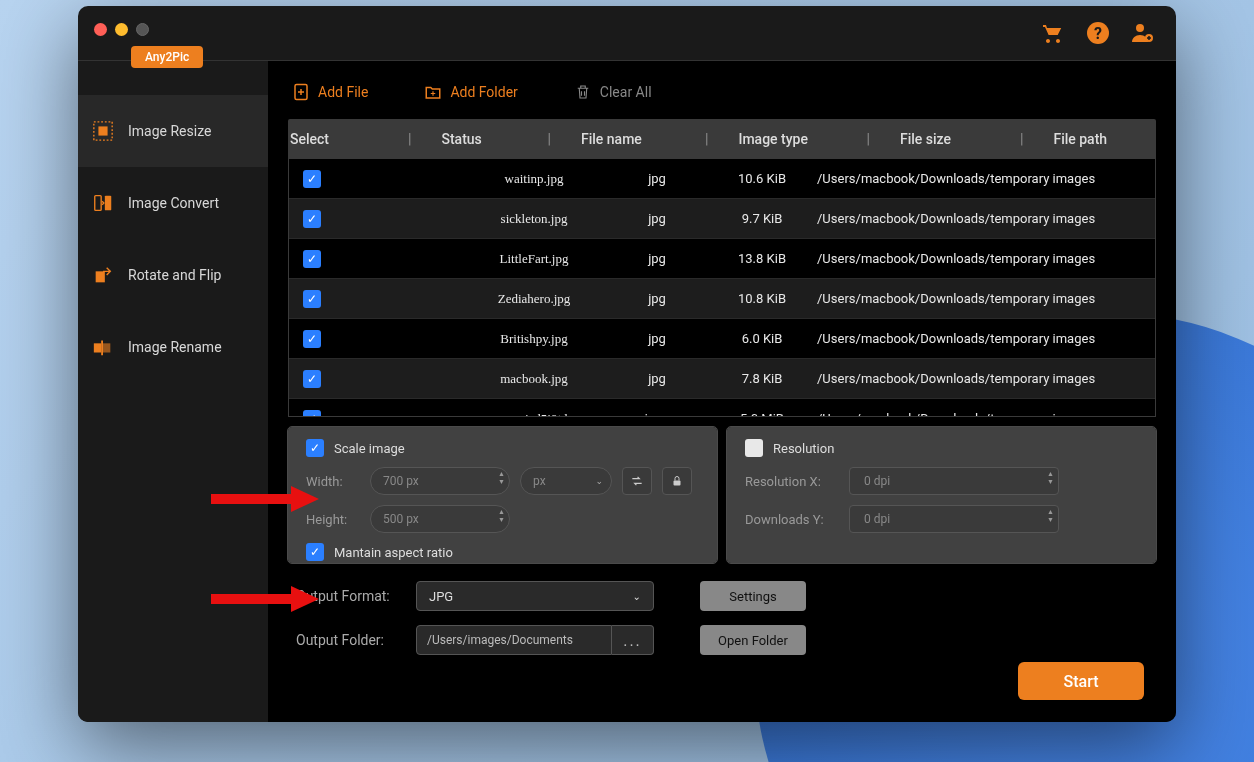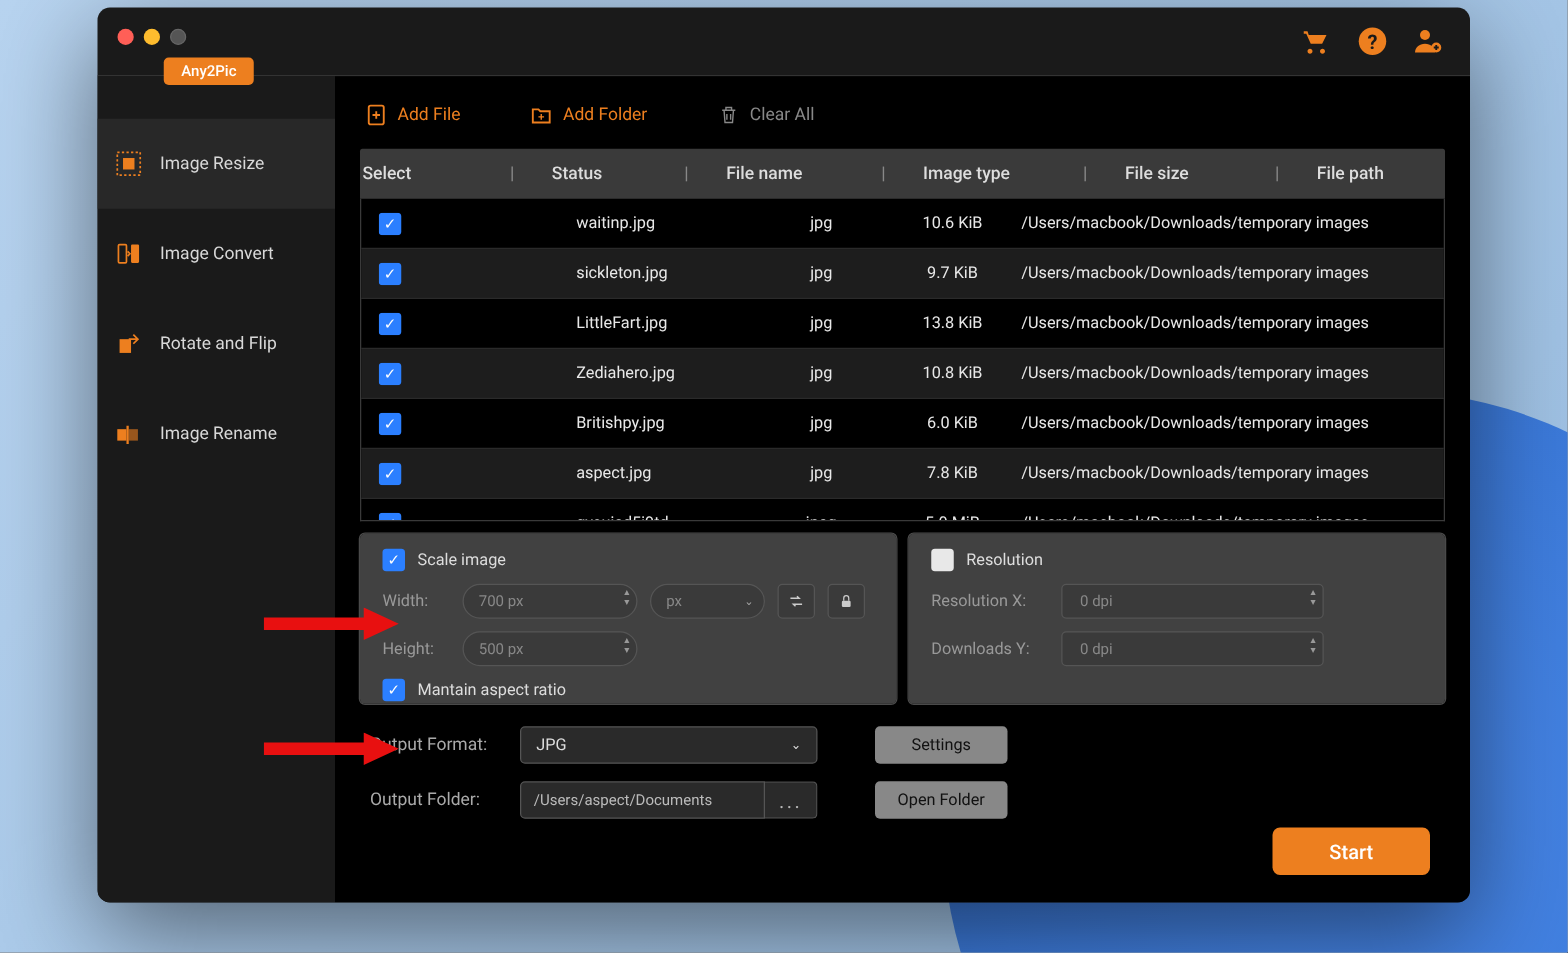--- a/index.html
+++ b/index.html
@@ -28,21 +28,21 @@
 .tb-gray { color:#888; }
 .table-wrap { margin:0 20px; }
 .table-head { background:#3a3a3a; height:40px; display:flex; align-items:center; padding-left:2px; color:#ddd; font-size:14px; font-weight:500; border-radius:2px 2px 0 0;gap:24px; }
 .th { padding-right:10px; }
 .th-sep { color:#888; padding:0 6px; }
 .table-rows { max-height:258px; overflow-y:auto; border:1px solid #3a3a3a; border-top:none; }
 .row { height:40px; display:flex; align-items:center; padding-left:14px; color:#e8e8e8; font-size:13px; border-bottom:1px solid #2a2a2a; }
 .row:nth-child(even){ background:#1d1d1d; }
 .cell { overflow:hidden; text-overflow:ellipsis; white-space:nowrap; }
 .chk { width:18px; height:18px; background:#2b7fff; border-radius:3px; display:flex; align-items:center; justify-content:center; color:#fff; font-size:12px; }
-.c-sel{width:100px;} .c-stat{width:58px;} .c-name{width:146px;} .c-type{width:100px;text-align:center;} .c-size{width:110px;text-align:center;} .c-path{flex:1;}
+.c-sel{width:100px;} .c-stat{width:58px;} .c-name{width:146px;text-align:center;font-family:Liberation Serif, serif;} .c-type{width:100px;text-align:center;} .c-size{width:110px;text-align:center;} .c-path{flex:1;}
 .panels { display:flex; gap:10px; margin:10px 20px 0 20px; }
 .panel { background:#414141; border-radius:4px; padding:12px 18px 14px 18px; flex:1; outline:1px solid #4a4a4a; }
 .panel-left { height:136px; }
 .panel-right { height:136px; }
 .panel-row { display:flex; align-items:center; gap:10px; margin-bottom:10px; color:#b8b8b8; font-size:13px; }
 .chkbox { width:18px; height:18px; border-radius:3px; display:flex; align-items:center; justify-content:center; font-size:12px; }
 .chkbox.on { background:#2b7fff; color:#fff; }
 .chkbox.off { background:#e8e8e8; }
 .pinput { background:#3a3a3a; border:1px solid #555; border-radius:14px; height:28px; color:#888; font-size:12px; padding:0 28px 0 12px; position:relative; display:flex; align-items:center; }
 .pinput.w100{width:140px;} .pinput.w60{width:92px;}
@@ -225,21 +225,21 @@
     <div class="cell c-name">Britishpy.jpg</div>
     <div class="cell c-type">jpg</div>
     <div class="cell c-size">6.0 KiB</div>
     <div class="cell c-path">/Users/macbook/Downloads/temporary images</div>
             </div>
             <div class="row">
     <div class="cell c-sel">
                 <div class="chk">✓</div>
               </div>
     <div class="cell c-stat"></div>
-    <div class="cell c-name">aspect.jpg</div>
+    <div class="cell c-name">macbook.jpg</div>
     <div class="cell c-type">jpg</div>
     <div class="cell c-size">7.8 KiB</div>
     <div class="cell c-path">/Users/macbook/Downloads/temporary images</div>
             </div>
             <div class="row">
     <div class="cell c-sel">
                 <div class="chk">✓</div>
               </div>
     <div class="cell c-stat"></div>
     <div class="cell c-name">gysujed5j9td</div>
@@ -330,21 +330,21 @@
           <div class="select">
               <span>JPG</span>
               <span style="font-size:10px">⌄</span>
             </div>
           <div style="width:14px"></div>
           <div class="btn-gray">Settings</div>
         </div>
         <div class="frow">
           <span class="flbl">Output Folder:</span>
           <div style="display:flex">
-            <div class="pathbox">/Users/aspect/Documents</div>
+            <div class="pathbox">/Users/images/Documents</div>
             <div class="dots">...</div>
           </div>
           <div style="width:14px"></div>
           <div class="btn-gray">Open Folder</div>
         </div>
       </div>
 
       <div class="btn-start">Start</div>
     </div>
   </div>

